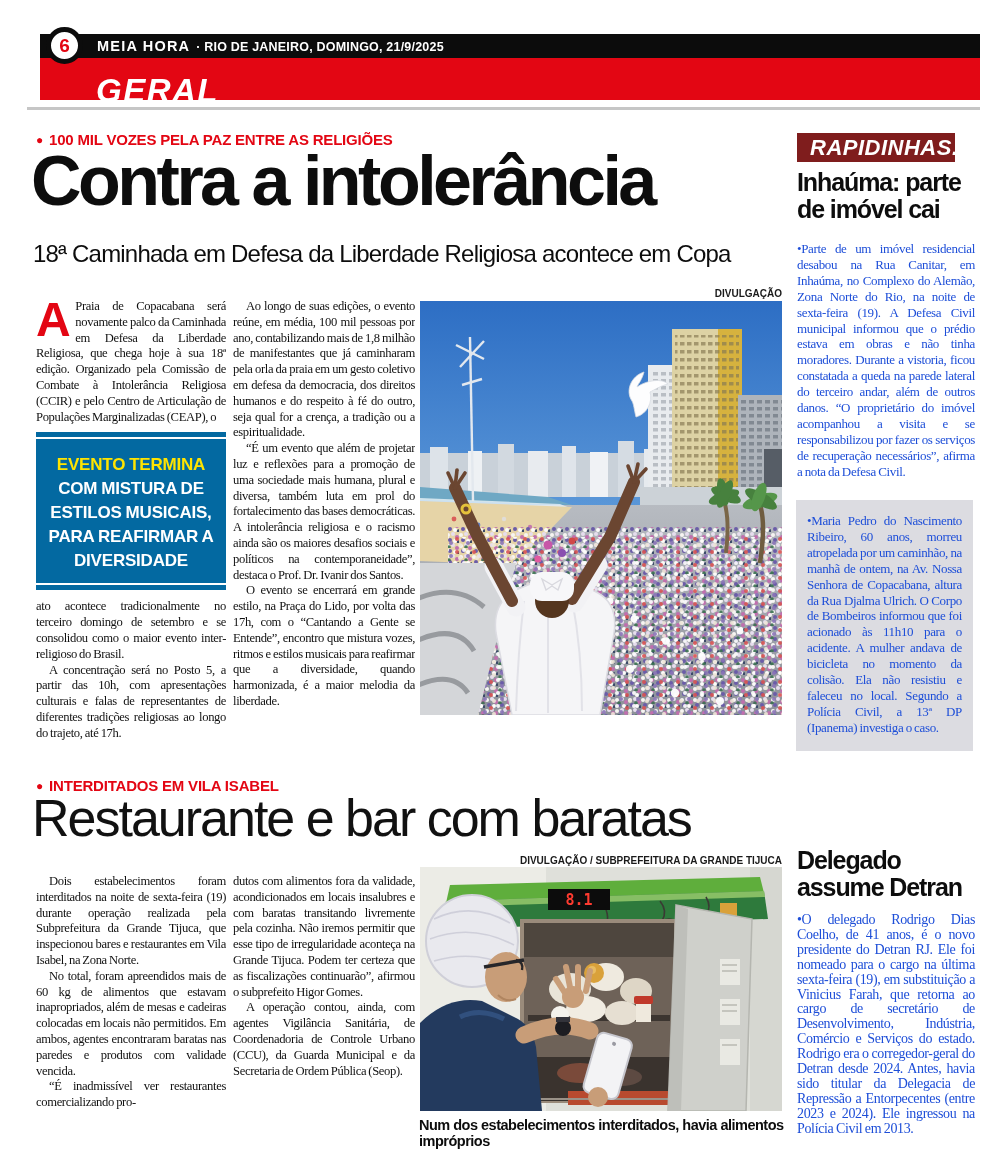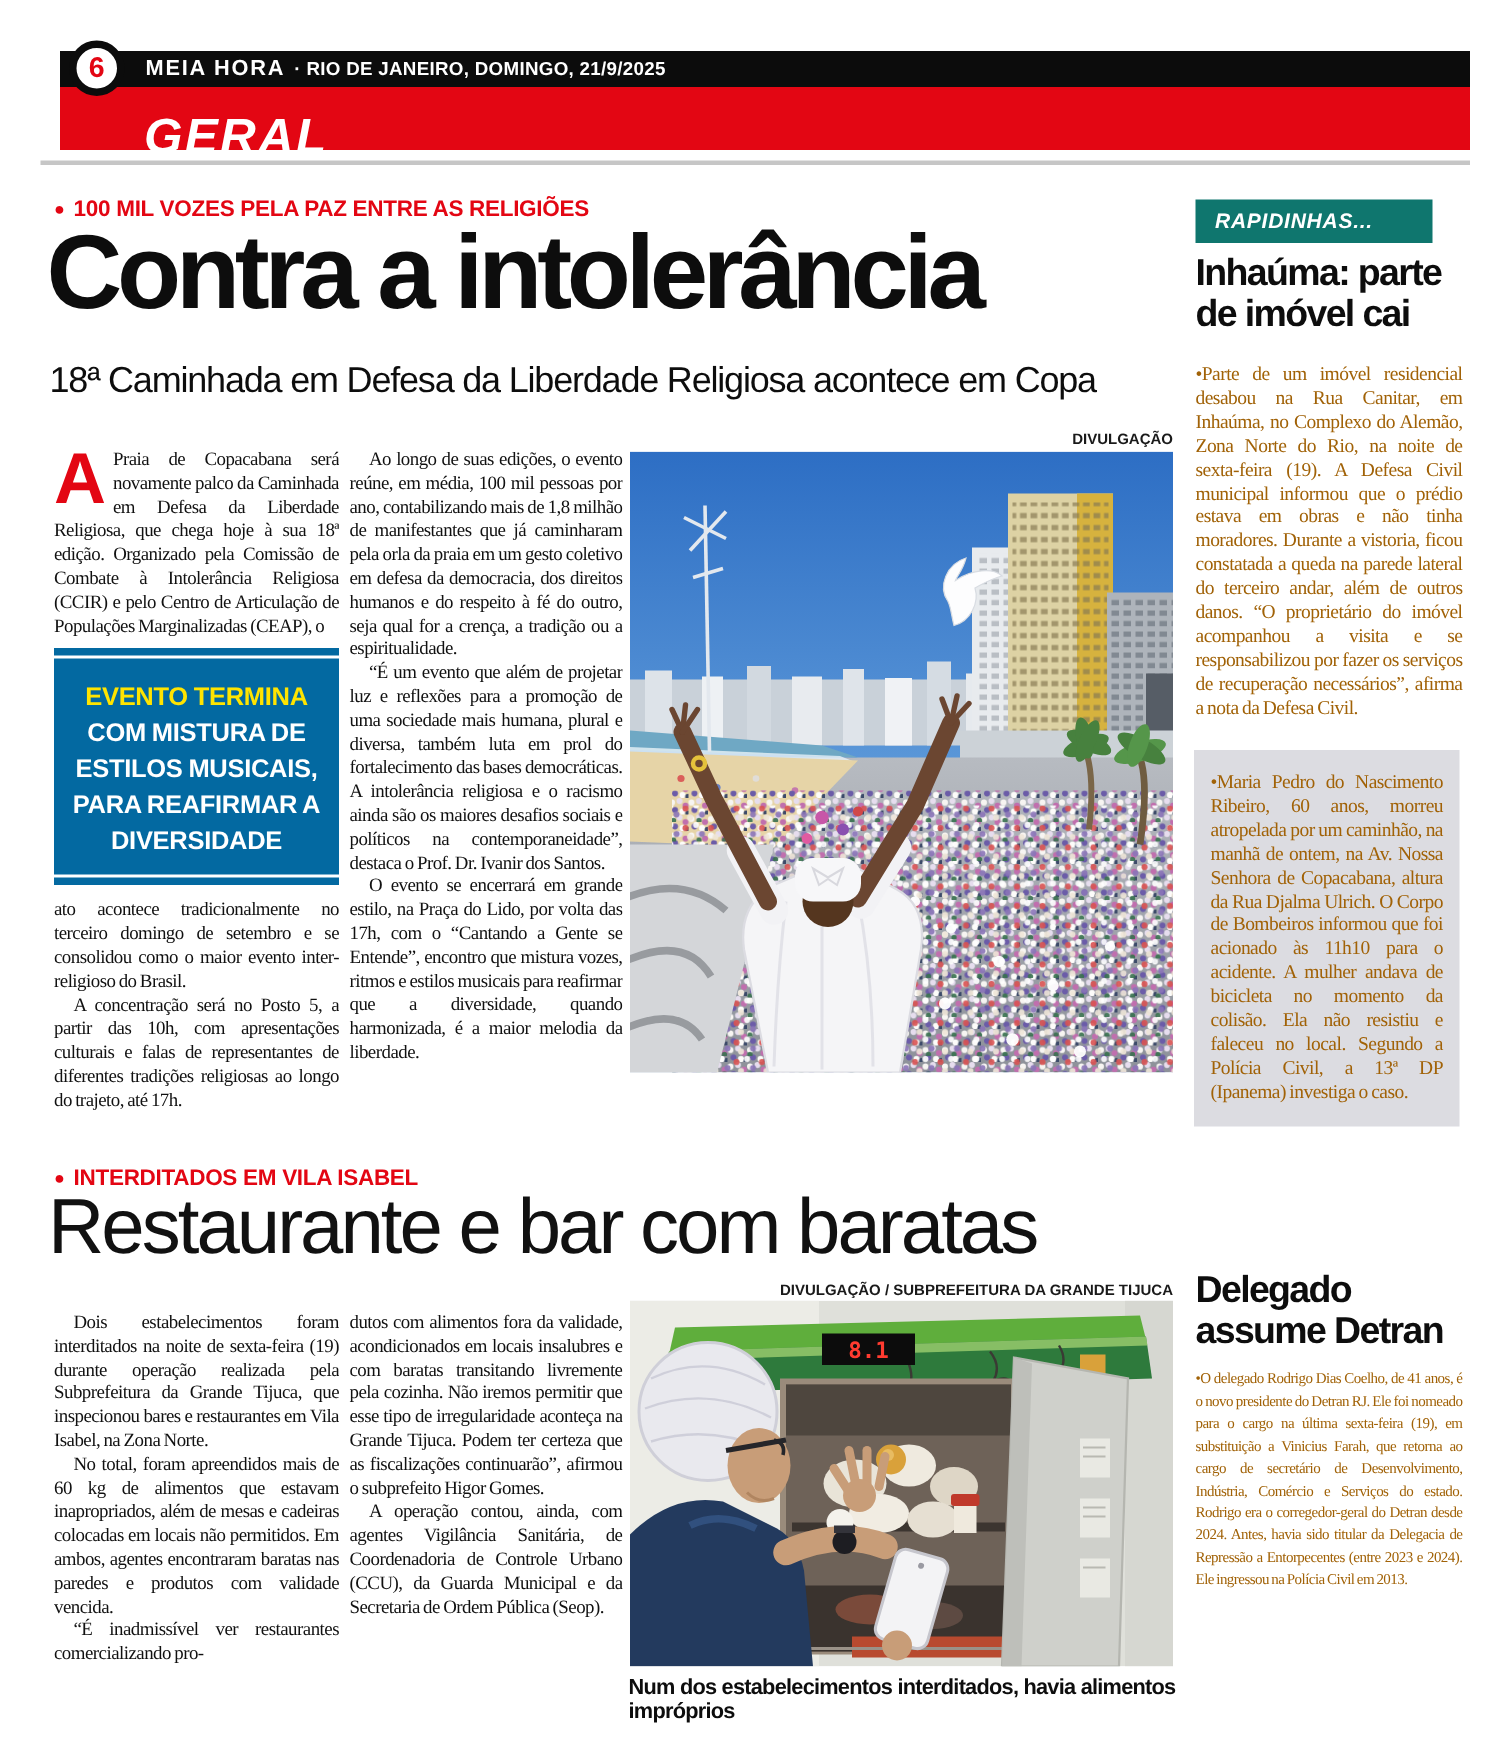--- a/index.html
+++ b/index.html
@@ -58,35 +58,35 @@
   .credit1 { left:420px; top:288px; } .credit2 { left:420px; top:855px; }
   .photo { position:absolute; left:420px; overflow:hidden; }
   .photo1 { top:301px; width:362px; height:414px; }
   .photo2 { top:867px; width:362px; height:244px; }
   .photo svg { display:block; width:100%; height:100%; }
   .caption { position:absolute; left:419px; width:366px; font-weight:700; font-size:14.5px;
              letter-spacing:-0.5px; color:#0d0d0d; }
   .caption1 { top:720px; } .caption2 { top:1117px; }
 
   
-  .rapid-box { position:absolute; left:797px; top:133px; width:158px; height:29px; background:#0f766e;
-               color:#fff; font-style:italic; font-weight:700; font-size:14px; line-height:29px;
+  .rapid-box { position:absolute; left:797px; top:133px; width:158px; height:29px; background:#7f1d1d;
+               color:#fff; font-style:italic; font-weight:700; font-size:22px; line-height:29px;
                padding-left:13px; letter-spacing:.5px; }
   .sb-head { position:absolute; left:797px; width:180px; font-size:25px; font-weight:700;
              letter-spacing:-1.1px; line-height:1.07; color:#0d0d0d; }
   .sb-h1 { top:169px; }
   .sb-h3 { top:847px; }
-  .sb-body { font-family:"Liberation Serif", serif; text-align:justify; color:#a16207;
+  .sb-body { font-family:"Liberation Serif", serif; text-align:justify; color:#1d4ed8;
              font-size:13px; line-height:15.9px; letter-spacing:-0.35px; word-spacing:-0.6px; }
   .sb-b1 { position:absolute; left:797px; top:241px; width:178px; }
   .sb-box2 { position:absolute; left:796px; top:500px; width:177px; background:#dcdce1;
              padding:13px 11px 15px 11px; }
   .sb-box2 .sb-head2 { position:static; font-size:25px; font-weight:700; letter-spacing:-1.1px;
                        line-height:1.07; margin-bottom:9px; color:#0d0d0d; }
-  .sb-b3 { position:absolute; left:797px; top:913px; width:178px; font-size:10px; line-height:14.9px; }
+  .sb-b3 { position:absolute; left:797px; top:913px; width:178px; font-size:14px; line-height:14.9px; }
 </style>
 </head>
 <body>
 
 <div class="page">
 
   <div class="bar-black"></div>
   <div class="page-circle"><span>6</span></div>
   <div class="masthead">
     <span class="mh-name">MEIA HORA</span><span>· RIO DE JANEIRO, DOMINGO, 21/9/2025</span>

